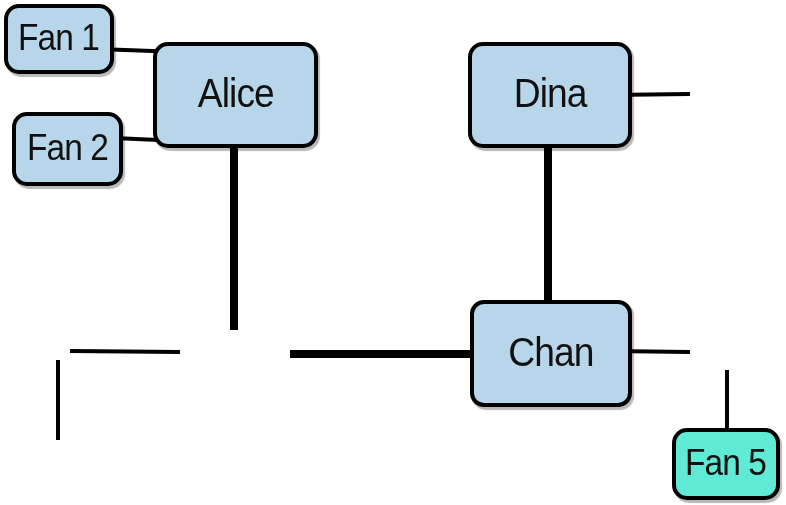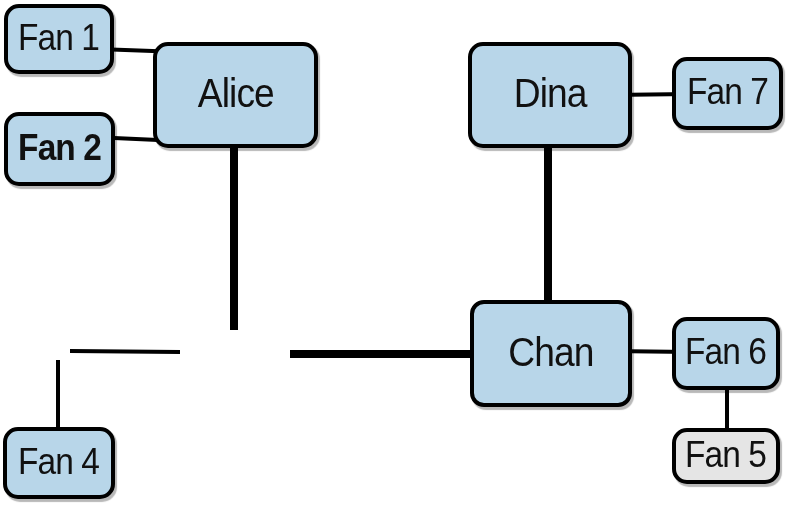--- a/index.html
+++ b/index.html
@@ -68,38 +68,29 @@
       <line x1="70" y1="351" x2="180" y2="352" stroke="#000000" stroke-width="4"></line>
       <line x1="58" y1="360" x2="58" y2="440" stroke="#000000" stroke-width="4"></line>
       <line x1="610" y1="95" x2="690" y2="94" stroke="#000000" stroke-width="4"></line>
       <line x1="610" y1="351" x2="690" y2="352" stroke="#000000" stroke-width="4"></line>
       <line x1="727" y1="370" x2="727" y2="450" stroke="#000000" stroke-width="4"></line>
     </svg>
   <div class="nodes-layer">
       <div class="node fan" style="left: 4px; top: 4px; width: 110px; height: 70px; background: rgb(184, 214, 233); border-color: rgb(0, 0, 0);">
         <span class="label">Fan 1</span>
       </div>
-      <div class="node fan" style="left: 4px; top: 112px; width: 111px; height: 74px; background: rgb(184, 214, 233); border-color: rgb(0, 0, 0); font-weight: bold;">
+      <div class="node fan" style="left: 12px; top: 112px; width: 111px; height: 74px; background: rgb(184, 214, 233); border-color: rgb(0, 0, 0);">
         <span class="label">Fan 2</span>
       </div>
       <div class="node person" style="left: 153px; top: 42px; width: 165px; height: 106px; background: rgb(184, 214, 233); border-color: rgb(0, 0, 0);">
         <span class="label">Alice</span>
       </div>
       <div class="node person" style="left: 468px; top: 42px; width: 164px; height: 106px; background: rgb(184, 214, 233); border-color: rgb(0, 0, 0);">
         <span class="label">Dina</span>
       </div>
-      <div class="node fan" style="left: 672px; top: 57px; width: 111px; height: 73px; background: rgb(184, 214, 233); border-color: rgb(0, 0, 0);">
-        <span class="label">Fan 7</span>
-      </div>
       <div class="node person" style="left: 470px; top: 300px; width: 162px; height: 107px; background: rgb(184, 214, 233); border-color: rgb(0, 0, 0); border-radius: 14px;">
         <span class="label">Chan</span>
       </div>
-      <div class="node fan" style="left: 672px; top: 317px; width: 108px; height: 73px; background: rgb(184, 214, 233); border-color: rgb(0, 0, 0);">
-        <span class="label">Fan 6</span>
-      </div>
-      <div class="node fan" style="left: 3px; top: 427px; width: 112px; height: 72px; background: rgb(184, 214, 233); border-color: rgb(0, 0, 0);">
-        <span class="label">Fan 4</span>
-      </div>
-      <div class="node fan" style="left: 672px; top: 428px; width: 108px; height: 56px; background: #e5e5e5; border-color: rgb(0, 0, 0);">
+      <div class="node fan" style="left: 672px; top: 428px; width: 108px; height: 72px; background: #5eead4; border-color: rgb(0, 0, 0);">
         <span class="label">Fan 5</span>
       </div>
     </div>
 </div>
 
 </body></html>

